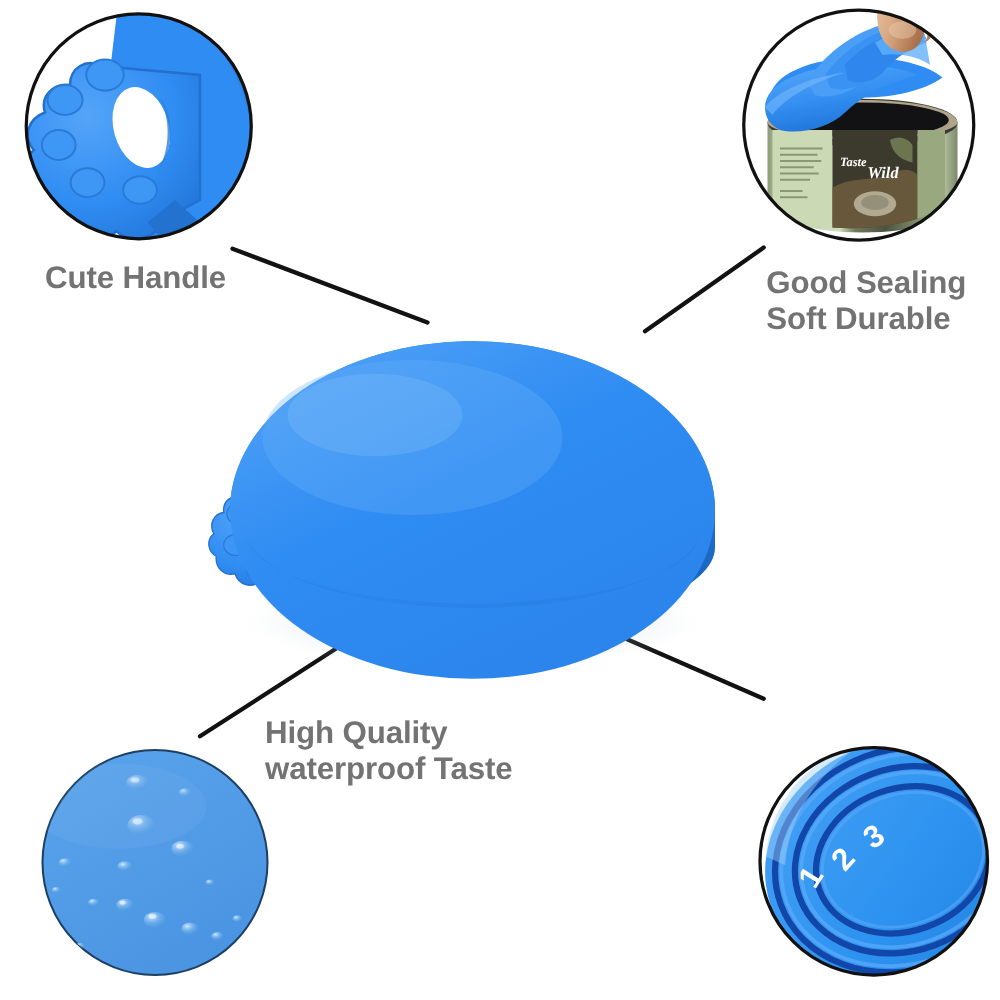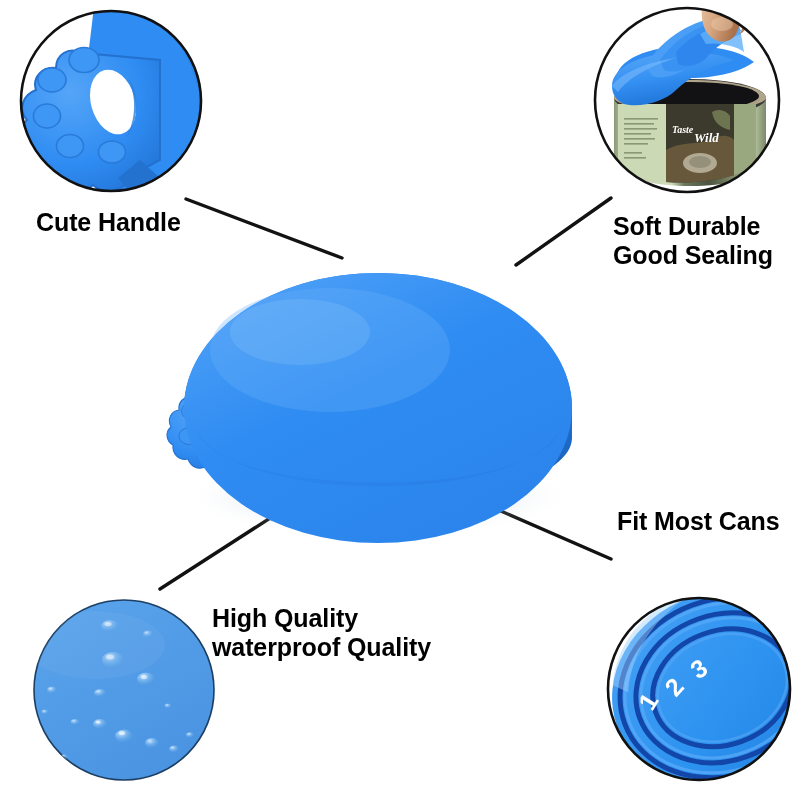--- a/index.html
+++ b/index.html
@@ -9,33 +9,33 @@
     font-family:"Liberation Sans","DejaVu Sans",sans-serif;
     overflow:hidden;
     position:relative;
   }
   #stage{position:absolute;inset:0;width:636px;height:800px;}
   .layer{position:absolute;inset:0;width:800px;height:800px;}
   svg.layer{display:block;}
 
   .label{
     position:absolute;
-    color:#000000;
+    color:#737373;
     font-weight:700;
     font-size:25px;
     line-height:1.16;
     letter-spacing:-0.1px;
     white-space:nowrap;
     -webkit-font-smoothing:antialiased;
   }
   .label .ln{display:block;}
 
   #lbl-handle{left:36px;  top:208px;}
   #lbl-soft  {left:613px; top:212px;}
-  #lbl-quality{left:212px;top:572px;margin-top:32px;}
+  #lbl-quality{left:212px;top:572px;}
   #lbl-sizes {left:617px; top:507px;}
 </style>
 </head>
 <body>
 
 <div id="stage">
 
   <svg class="layer" viewBox="0 0 800 800" width="800" height="800">
     <defs>
 
@@ -320,26 +320,25 @@
       </g>
       <circle cx="699" cy="689" r="91" fill="none" stroke="#111111" stroke-width="2.6"></circle>
     </g>
   </svg>
 
   <div class="label" id="lbl-handle">
     <span class="ln">Cute Handle</span>
   </div>
 
   <div class="label" id="lbl-soft">
+    <span class="ln">Good Sealing</span>
     <span class="ln">Soft Durable</span>
-    <span class="ln">Good Sealing</span>
   </div>
 
   <div class="label" id="lbl-quality">
     <span class="ln">High Quality</span>
-    <span class="ln">waterproof Quality</span>
+    <span class="ln">waterproof Taste</span>
   </div>
 
   <div class="label" id="lbl-sizes">
-    <span class="ln">Fit Most Cans</span>
   </div>
 
 </div>
 
 </body></html>

